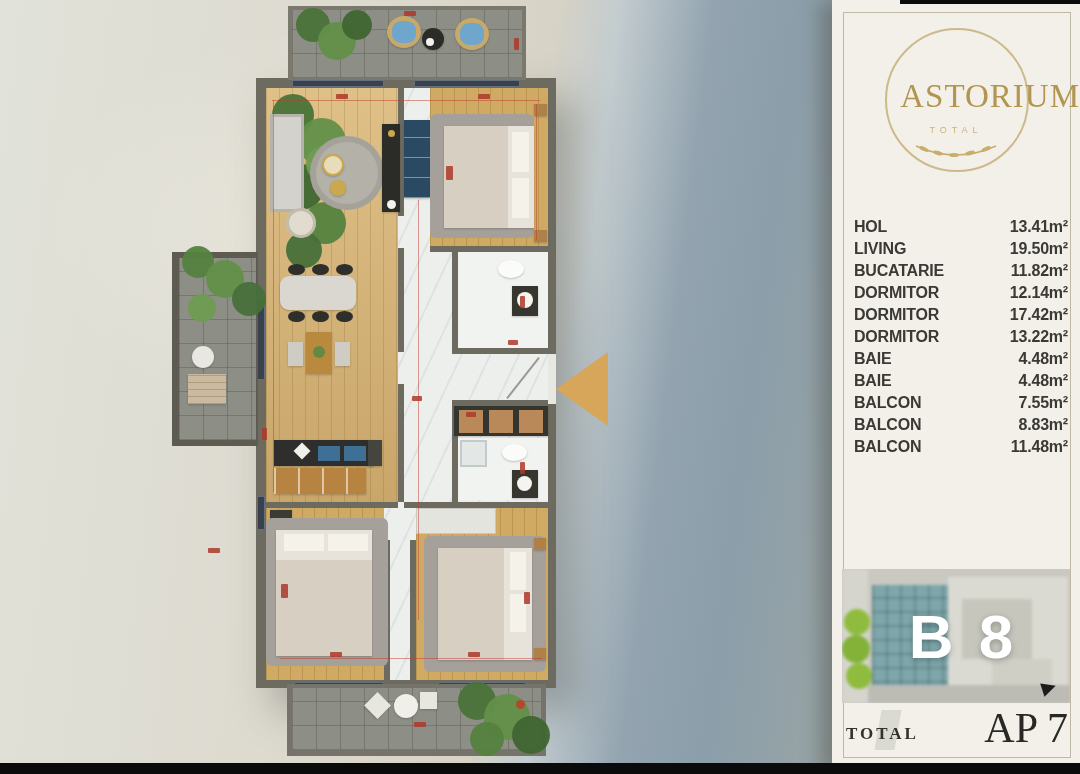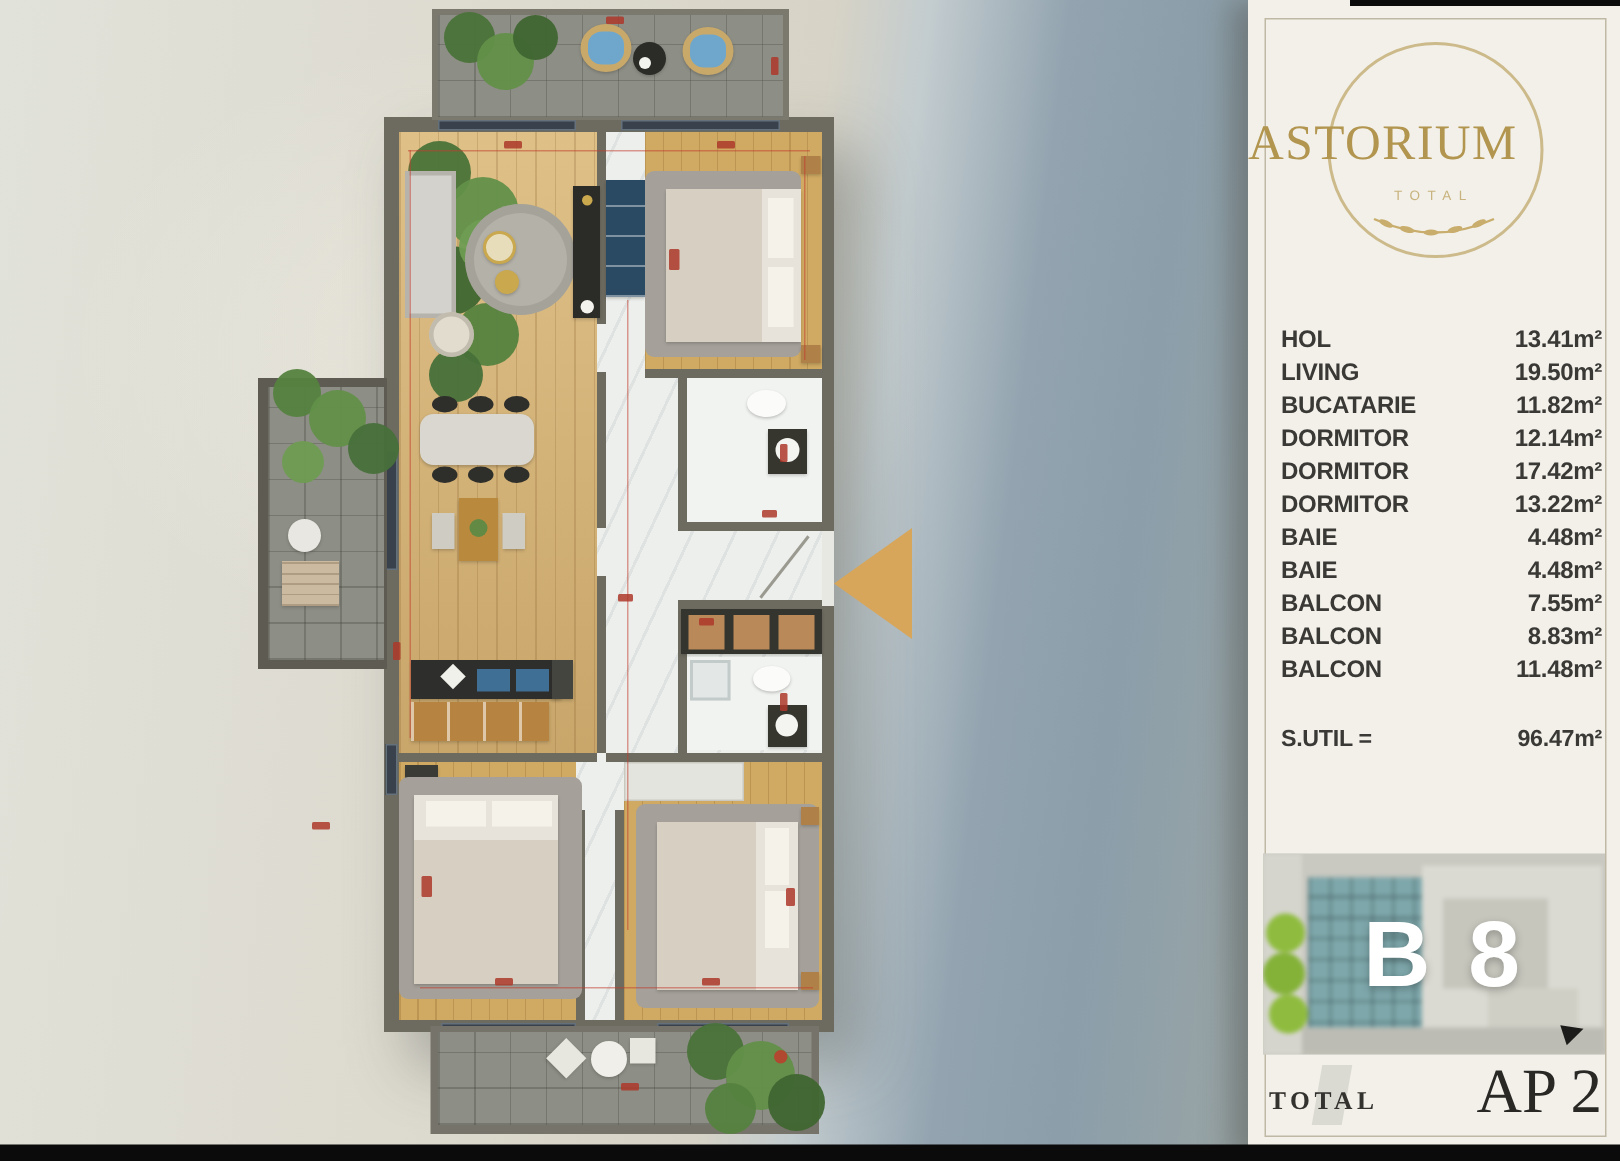--- a/index.html
+++ b/index.html
@@ -27,21 +27,21 @@
   .leaf{border-radius:50%;opacity:.95;}
   .redline{background:#c23b2e;opacity:.5;}
   .redmark{background:#ad382a;opacity:.85;border-radius:1px;}
   .fur{box-shadow:0 1px 2px rgba(40,40,35,.25);}
   
   .card{position:absolute;left:832px;top:0;width:248px;height:774px;background:#f2f0e9;
         box-shadow:-12px 0 18px rgba(55,55,48,.35);}
   .frame{position:absolute;left:11px;top:12px;width:226px;height:744px;border:1px solid #beb8a4;}
   .logoRing{position:absolute;left:53px;top:28px;width:140px;height:140px;border-radius:50%;
             border:2px solid rgba(185,156,88,.65);}
-  .logoTitle{position:absolute;left:0;top:78px;width:248px;text-align:left;
+  .logoTitle{position:absolute;left:0;top:78px;width:248px;text-align:right;
     font-family:"Liberation Serif",serif;font-size:33px;letter-spacing:1px;color:#b2954f;}
   .logoSub{position:absolute;left:0;top:125px;width:248px;text-align:center;
     font-size:9px;letter-spacing:5px;color:#c8b37e;}
   .rows{position:absolute;left:22px;top:216px;width:214px;}
   .row{display:flex;justify-content:space-between;height:22px;line-height:22px;
        font-size:16px;font-weight:700;color:#3a3936;letter-spacing:-.2px;}
   .tots{position:absolute;left:22px;top:482px;width:214px;}
   .tot{display:flex;justify-content:space-between;height:21px;line-height:21px;
        font-size:15.5px;font-weight:700;color:#3a3936;letter-spacing:-.2px;}
   .thumb{position:absolute;left:10px;top:569px;width:228px;height:134px;background:#c9c9c1;overflow:hidden;}
@@ -290,42 +290,38 @@
           <span>BALCON</span>
           <span>8.83m²</span>
         </div>
       <div class="row">
           <span>BALCON</span>
           <span>11.48m²</span>
         </div>
     </div>
 
     <div class="tots">
-      <div class="tot">
-          <span>S.UTIL =</span>
-          <span>96.47m²</span>
-        </div>
     </div>
 
     <div class="thumb">
       <div class="thumbArt">
         <div class="a" style="left:0;top:0;width:26px;height:134px;background:#d5d5cd;"></div>
         <div class="a" style="left:2px;top:40px;width:26px;height:26px;border-radius:50%;background:#8fbc3e;"></div>
         <div class="a" style="left:0;top:66px;width:28px;height:28px;border-radius:50%;background:#84b238;"></div>
         <div class="a" style="left:4px;top:94px;width:26px;height:26px;border-radius:50%;background:#8fbc3e;"></div>
         <div class="a" style="left:30px;top:16px;width:76px;height:112px;background:#7ea7ab;background-image:repeating-linear-gradient(0deg,rgba(40,60,60,.25) 0 2px,rgba(0,0,0,0) 2px 14px),repeating-linear-gradient(90deg,rgba(40,60,60,.25) 0 2px,rgba(0,0,0,0) 2px 14px);"></div>
         <div class="a" style="left:106px;top:8px;width:120px;height:118px;background:#dadad2;"></div>
         <div class="a" style="left:120px;top:30px;width:70px;height:60px;background:#c6c6bd;"></div>
         <div class="a" style="left:150px;top:90px;width:60px;height:30px;background:#cfcfc6;"></div>
         <div class="a" style="left:26px;top:116px;width:202px;height:18px;background:#bcbcb4;"></div>
       </div>
       <div class="unitCode">B 8</div>
       <div class="a" style="left:200px;top:112px;width:0;height:0;border-top:7px solid transparent;border-bottom:7px solid transparent;border-left:14px solid #1c1c1a;transform:rotate(-18deg);"></div>
     </div>
 
     <div class="flag"></div>
     <div class="etaj">TOTAL</div>
-    <div class="ap">AP 2</div>
+    <div class="ap">AP 7</div>
   </div>
 
   <div class="bar" style="left:900px;top:0;width:180px;height:4px;"></div>
   <div class="bar" style="left:0;top:763px;width:1080px;height:11px;"></div>
 </div>
 
 </body></html>

